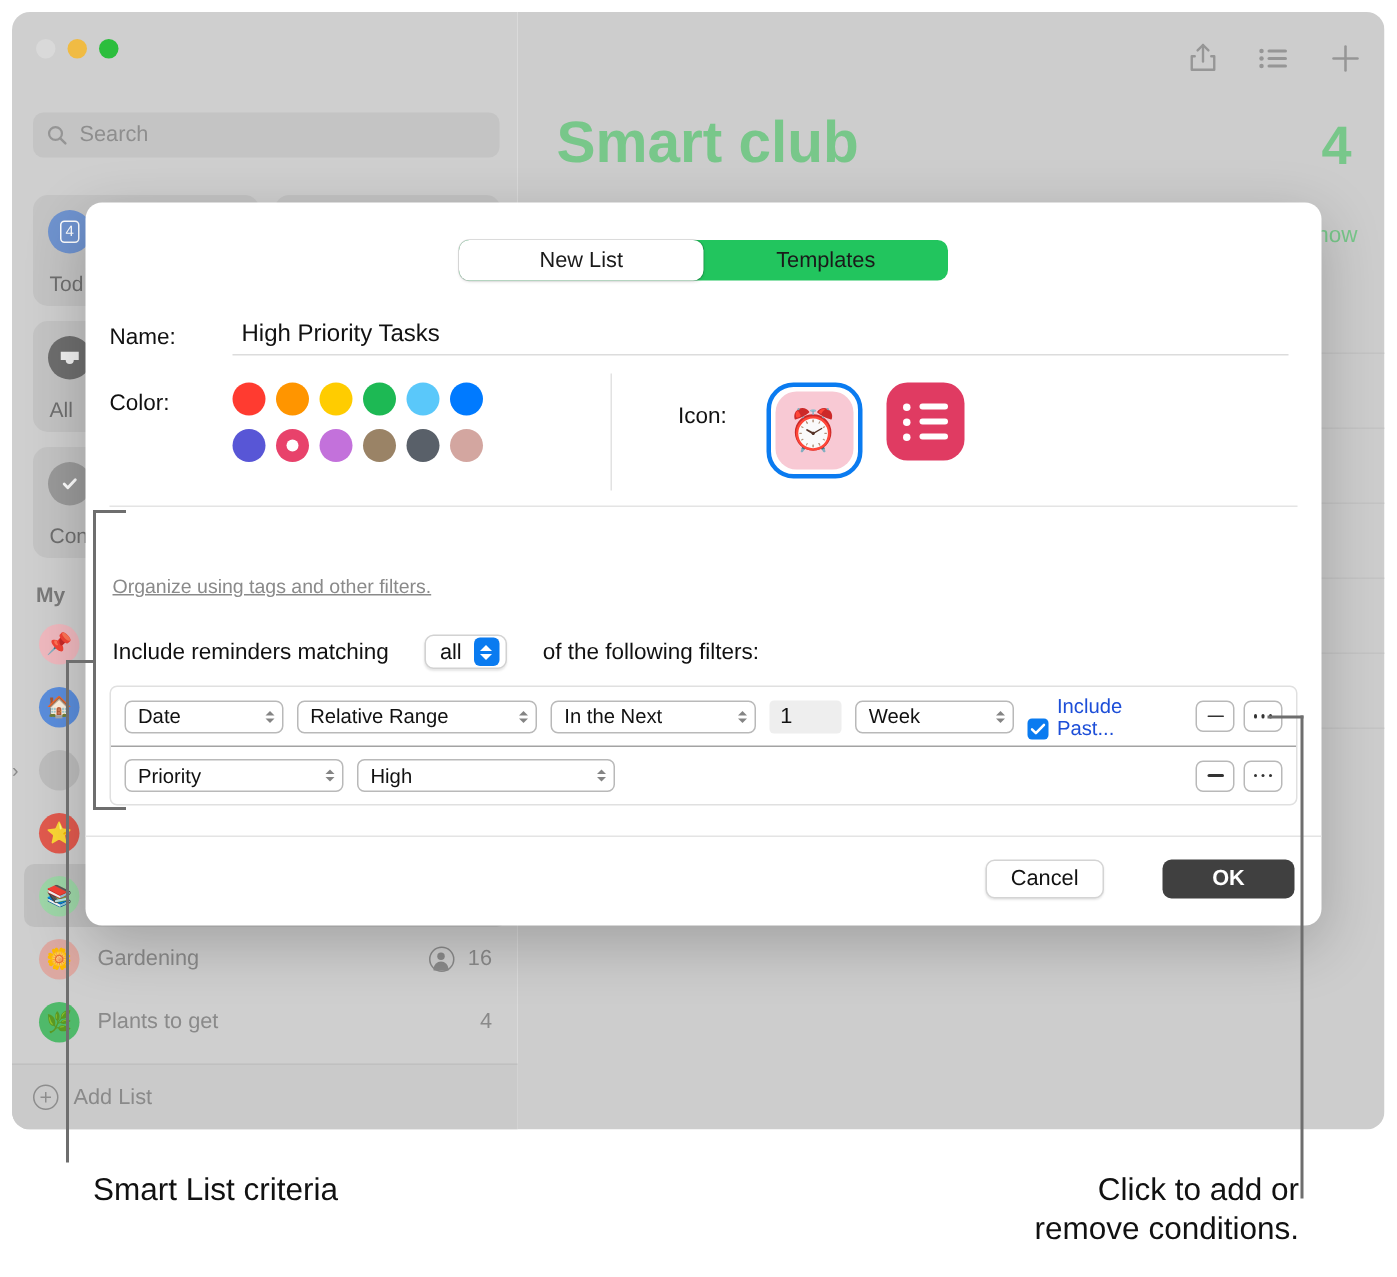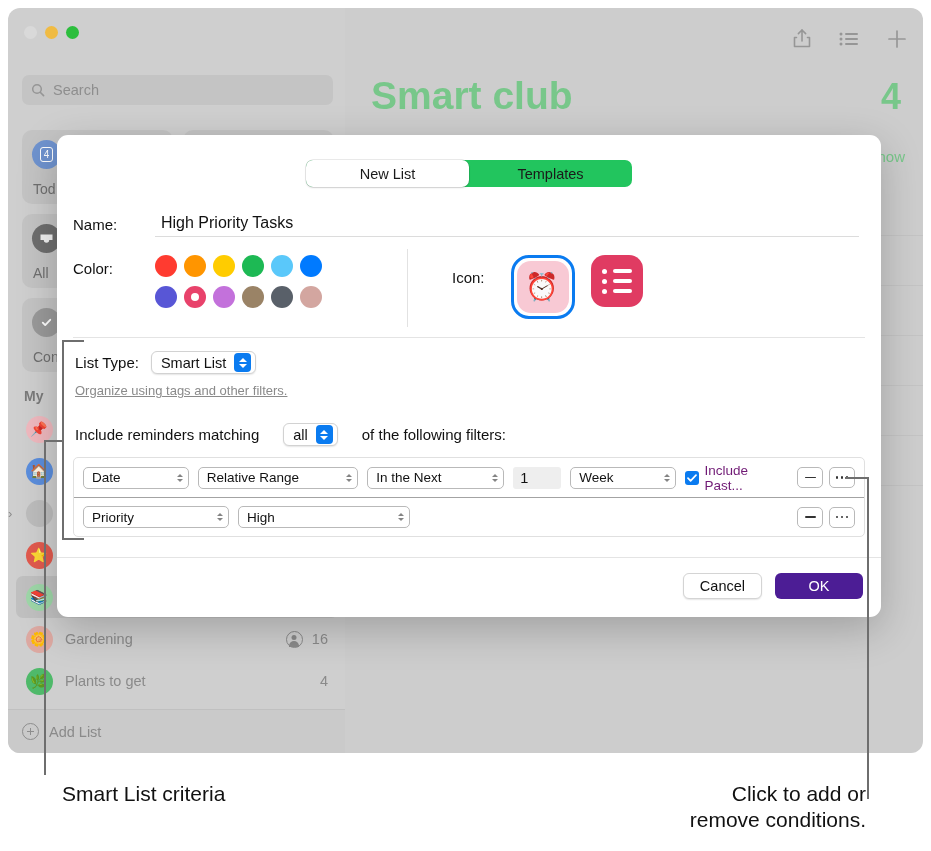--- a/index.html
+++ b/index.html
@@ -187,21 +187,21 @@
   }
   .chev-ud { display: flex; flex-direction: column; gap: 2px; margin-left: 7px; opacity: .62; }
   .chev-ud .u, .chev-ud .d { width: 0; height: 0; border-left: 3.2px solid transparent; border-right: 3.2px solid transparent; }
   .chev-ud .u { border-bottom: 3.6px solid #3a3a3a; }
   .chev-ud .d { border-top: 3.6px solid #3a3a3a; }
   .num-field {
     width: 48px; height: 22px; background: #eeeeee; border: none; border-radius: 3px;
     font-size: 14.5px; color: #111; padding: 0 7px; outline: none;
     font-family: "Liberation Sans", sans-serif;
   }
-  .chk-wrap { display: flex; align-items: center; gap: 6px; font-size: 13.5px; color: #701a75; }
+  .chk-wrap { display: flex; align-items: flex-end; gap: 6px; font-size: 13.5px; color: #1d4ed8; }
   .chk {
     width: 14px; height: 14px; border-radius: 3px; background: #0a7bf0;
     display: flex; align-items: center; justify-content: center;
   }
   .chk svg { display: block; }
   .rbtns { margin-left: auto; display: flex; gap: 6px; }
   .sqbtn {
     width: 26px; height: 21px; border: .9px solid #b9b9b9; border-radius: 5px; background: #fff;
     display: flex; align-items: center; justify-content: center; color: #333;
   }
@@ -209,21 +209,21 @@
   .dots-g { display: flex; gap: 2.6px; }
   .dots-g i { width: 2.6px; height: 2.6px; border-radius: 50%; background: #333; display: block; }
 
   .foot-div { position: absolute; left: 0; top: 422px; right: 0; height: 1px; background: #e4e4e4; }
   .btnbar { position: absolute; right: 18px; top: 438px; display: flex; gap: 13px; }
   .btn {
     height: 26px; border-radius: 6px; font-size: 14.5px; display: flex; align-items: center;
     justify-content: center; padding: 0 16px;
   }
   .btn.cancel { background: #fff; color: #111; border: .5px solid #d4d4d4; box-shadow: 0 1px 1.5px rgba(0,0,0,.10); min-width: 72px; }
-  .btn.ok { background: #4c1d95; color: #fff; min-width: 88px; font-weight: 400; }
+  .btn.ok { background: #404040; color: #fff; min-width: 88px; font-weight: 700; margin-left: 26px; }
 
   
   .callout-text { position: absolute; font-size: 21px; color: #111; line-height: 1.25; }
   .co-left { left: 62px; top: 781px; }
   .co-right { right: 65px; top: 781px; text-align: right; }
   .co-line { position: absolute; background: #6e6e6e; }
 
   .bracket {
     position: absolute; border: 2.4px solid #6e6e6e; border-right: none;
   }
@@ -426,30 +426,20 @@
                 <span class="bd"></span>
                 <span class="br"></span>
               </span>
           </span>
         </span>
       </div>
     </div>
 
     <div class="hdiv"></div>
 
-    <div class="lt-row">
-      <span class="lbl-lt">List Type:</span>
-      <span class="popbtn">
-        <span>Smart List</span>
-        <span class="stepper-blue">
-          <span class="up"></span>
-            <span class="dn"></span>
-        </span>
-      </span>
-    </div>
     <div class="lt-hint">Organize using tags and other filters.</div>
 
     <div class="match-row">
       <span class="match-txt">Include reminders matching</span>
       <span class="popbtn">
         <span>all</span>
         <span class="stepper-blue">
           <span class="up"></span>
             <span class="dn"></span>
         </span>

